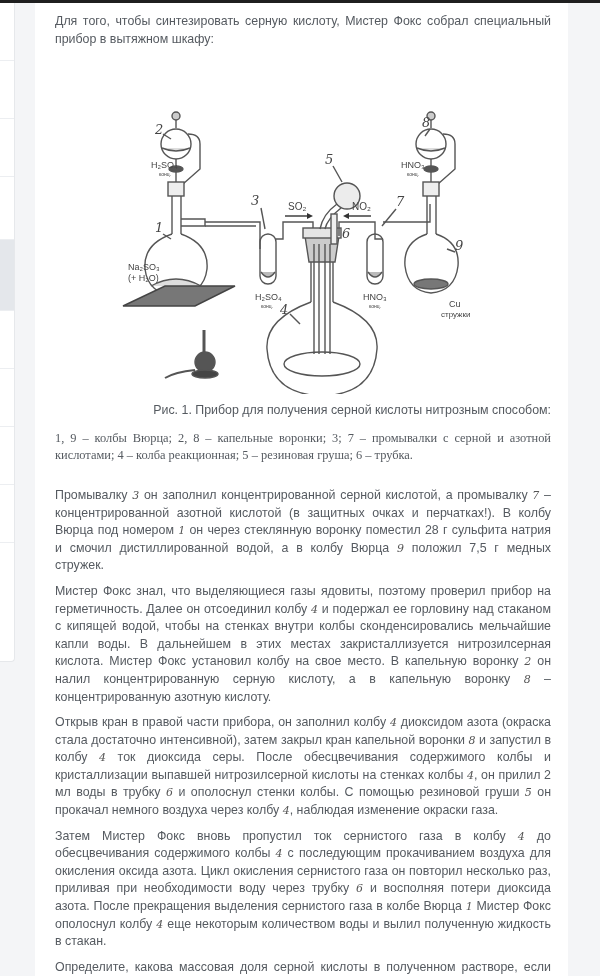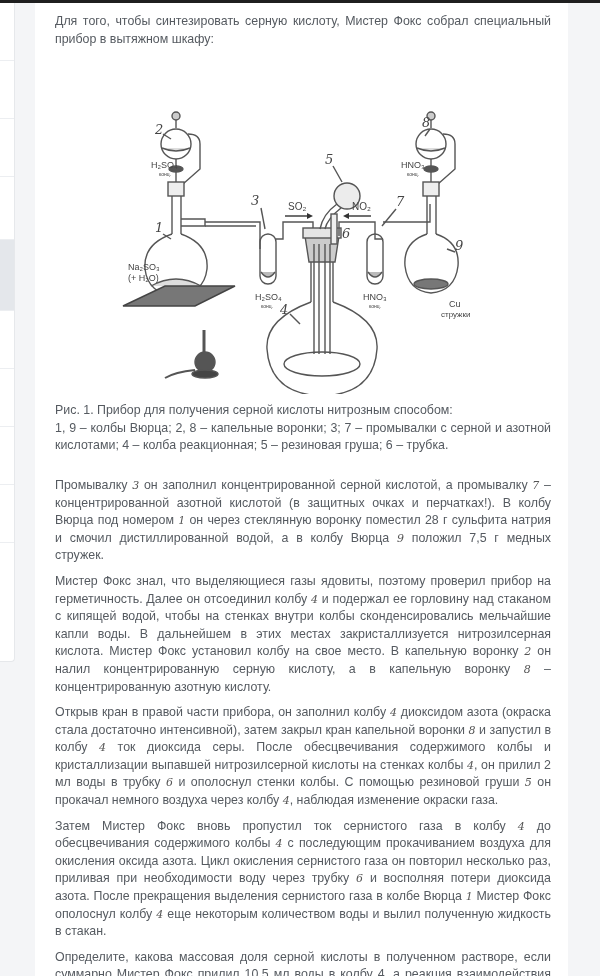--- a/index.html
+++ b/index.html
@@ -19,22 +19,22 @@
   .sidebar-item.active { background:#e4e7eb; height:70px; }
   .card {
     position:absolute; left:35px; top:3px; width:533px; height:973px;
     background:#ffffff;
   }
   .content { position:absolute; left:20px; top:10px; width:496px; color:#555a60; font-size:12.4px; line-height:17.6px; }
   p { margin:0 0 8px 0; text-align:justify; }
   p.first { margin-bottom:16px; }
   .figure { width:496px; height:330px; position:relative; margin:2px 0 8px 0; }
   .figure svg { position:absolute; left:0; top:0; }
-  .caption { margin-bottom:0; text-align:left; }
-  .legend { margin-bottom:22px; }
+  .caption { margin-bottom:10px; text-align:right; }
+  .legend { margin-bottom:22px;font-family:Liberation Serif, serif; }
   i.n { font-family:"DejaVu Serif", serif; font-style:italic; font-size:11px; color:#555; }
   .lbl { font-family:"Liberation Sans", sans-serif; fill:#444; }
   .num { font-family:"DejaVu Serif", serif; font-style:italic; fill:#444; }
 </style>
 </head>
 <body>
 
 <div class="topbar"></div>
 
 <div class="sidebar">

